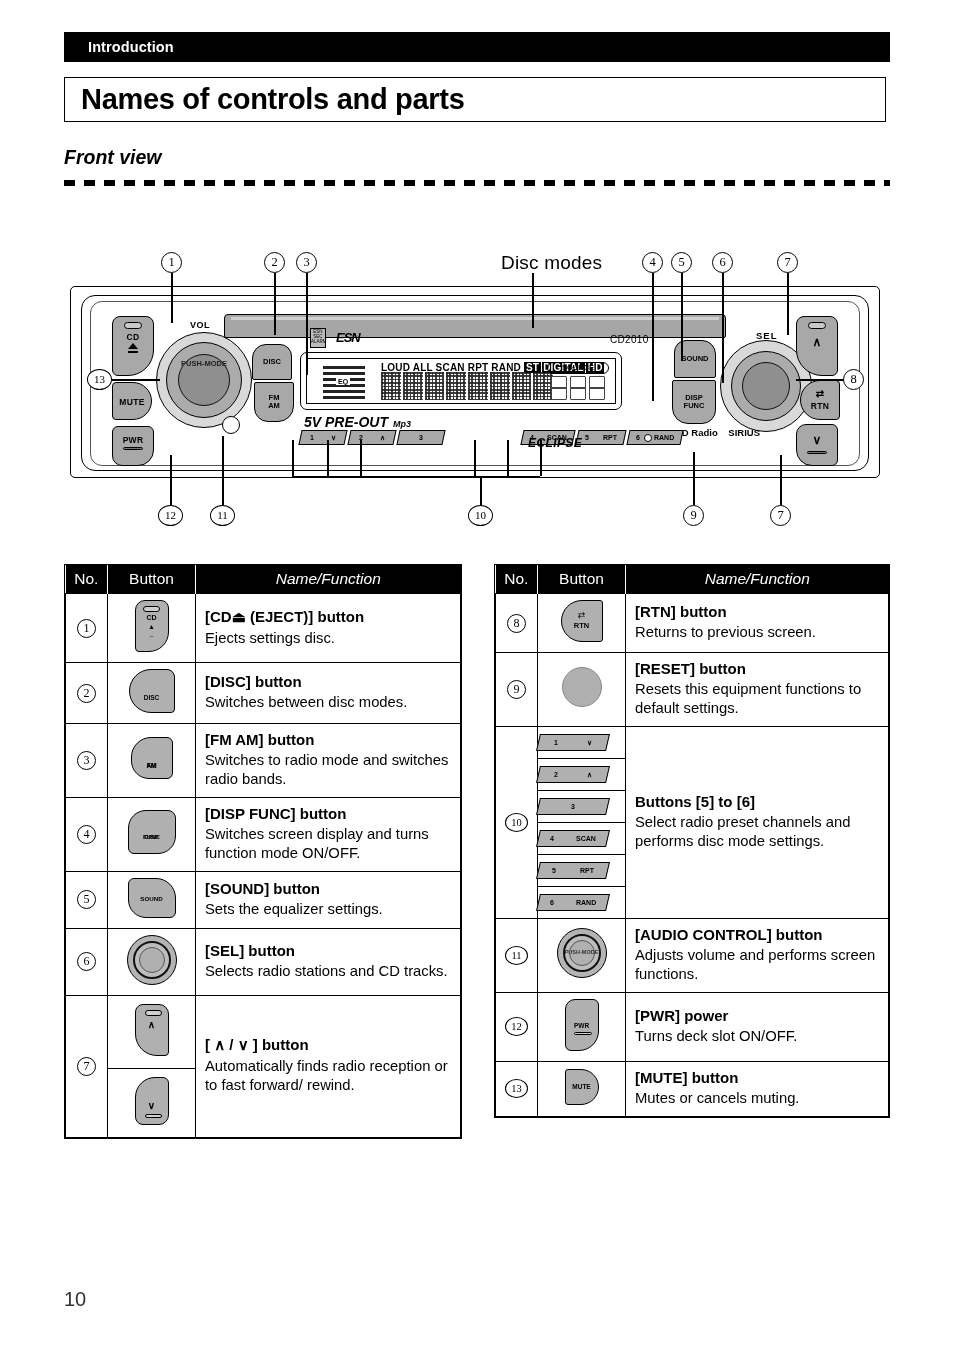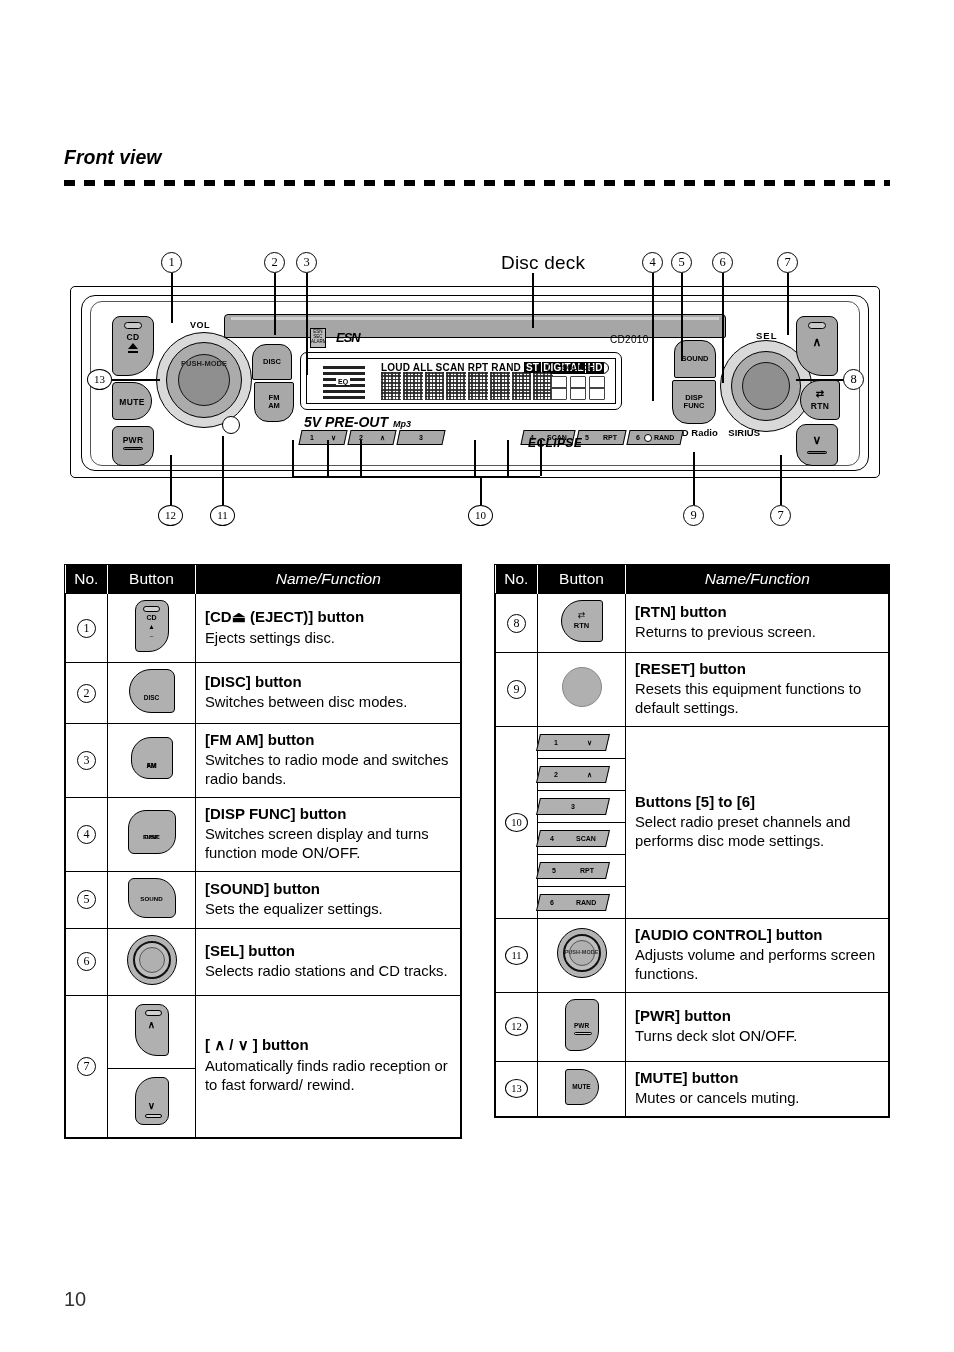--- a/index.html
+++ b/index.html
@@ -435,28 +435,34 @@
     border-radius:3px 18px 18px 3px;
   }
   .ic-mute span{ position:absolute; left:0; top:13px; width:100%;
     text-align:center; font-size:6.5px; font-weight:bold;}
 </style>
 </head>
 <body>
 
 <div class="page">
 
-
+  <div class="section-bar">
+    <span>Introduction</span>
+  </div>
+
+  <div class="title-box">
+    <span>Names of controls and parts</span>
+  </div>
 
   <div class="sub-title">Front view</div>
   <div class="dash-rule"></div>
 
   <div class="diagram">
 
-    <div class="disc-slot-label">Disc deck</div>
+    <div class="disc-slot-label">Disc modes</div>
 
     <div class="callout" style="left:97px;  top:12px;">1</div>
     <div class="callout" style="left:200px; top:12px;">2</div>
     <div class="callout" style="left:232px; top:12px;">3</div>
     <div class="callout" style="left:578px; top:12px;">4</div>
     <div class="callout" style="left:607px; top:12px;">5</div>
     <div class="callout" style="left:648px; top:12px;">6</div>
     <div class="callout" style="left:713px; top:12px;">7</div>
 
     <div class="lead v" style="left:107px; top:33px;  height:50px;"></div>
@@ -858,21 +864,21 @@
 
         <tr>
           <td class="no"><span class="num-circ w">12</span></td>
           <td class="btn">
             <span class="ic ic-pwr">
               <span class="t">PWR</span>
               <span class="d"></span>
             </span>
           </td>
           <td class="desc">
-            <div class="nf-title">[PWR] button</div>
+            <div class="nf-title">[PWR] power</div>
             <div class="nf-body">Turns deck slot ON/OFF.</div>
           </td>
         </tr>
 
         <tr>
           <td class="no"><span class="num-circ w">13</span></td>
           <td class="btn">
             <span class="ic ic-mute"><span>MUTE</span></span>
           </td>
           <td class="desc">

